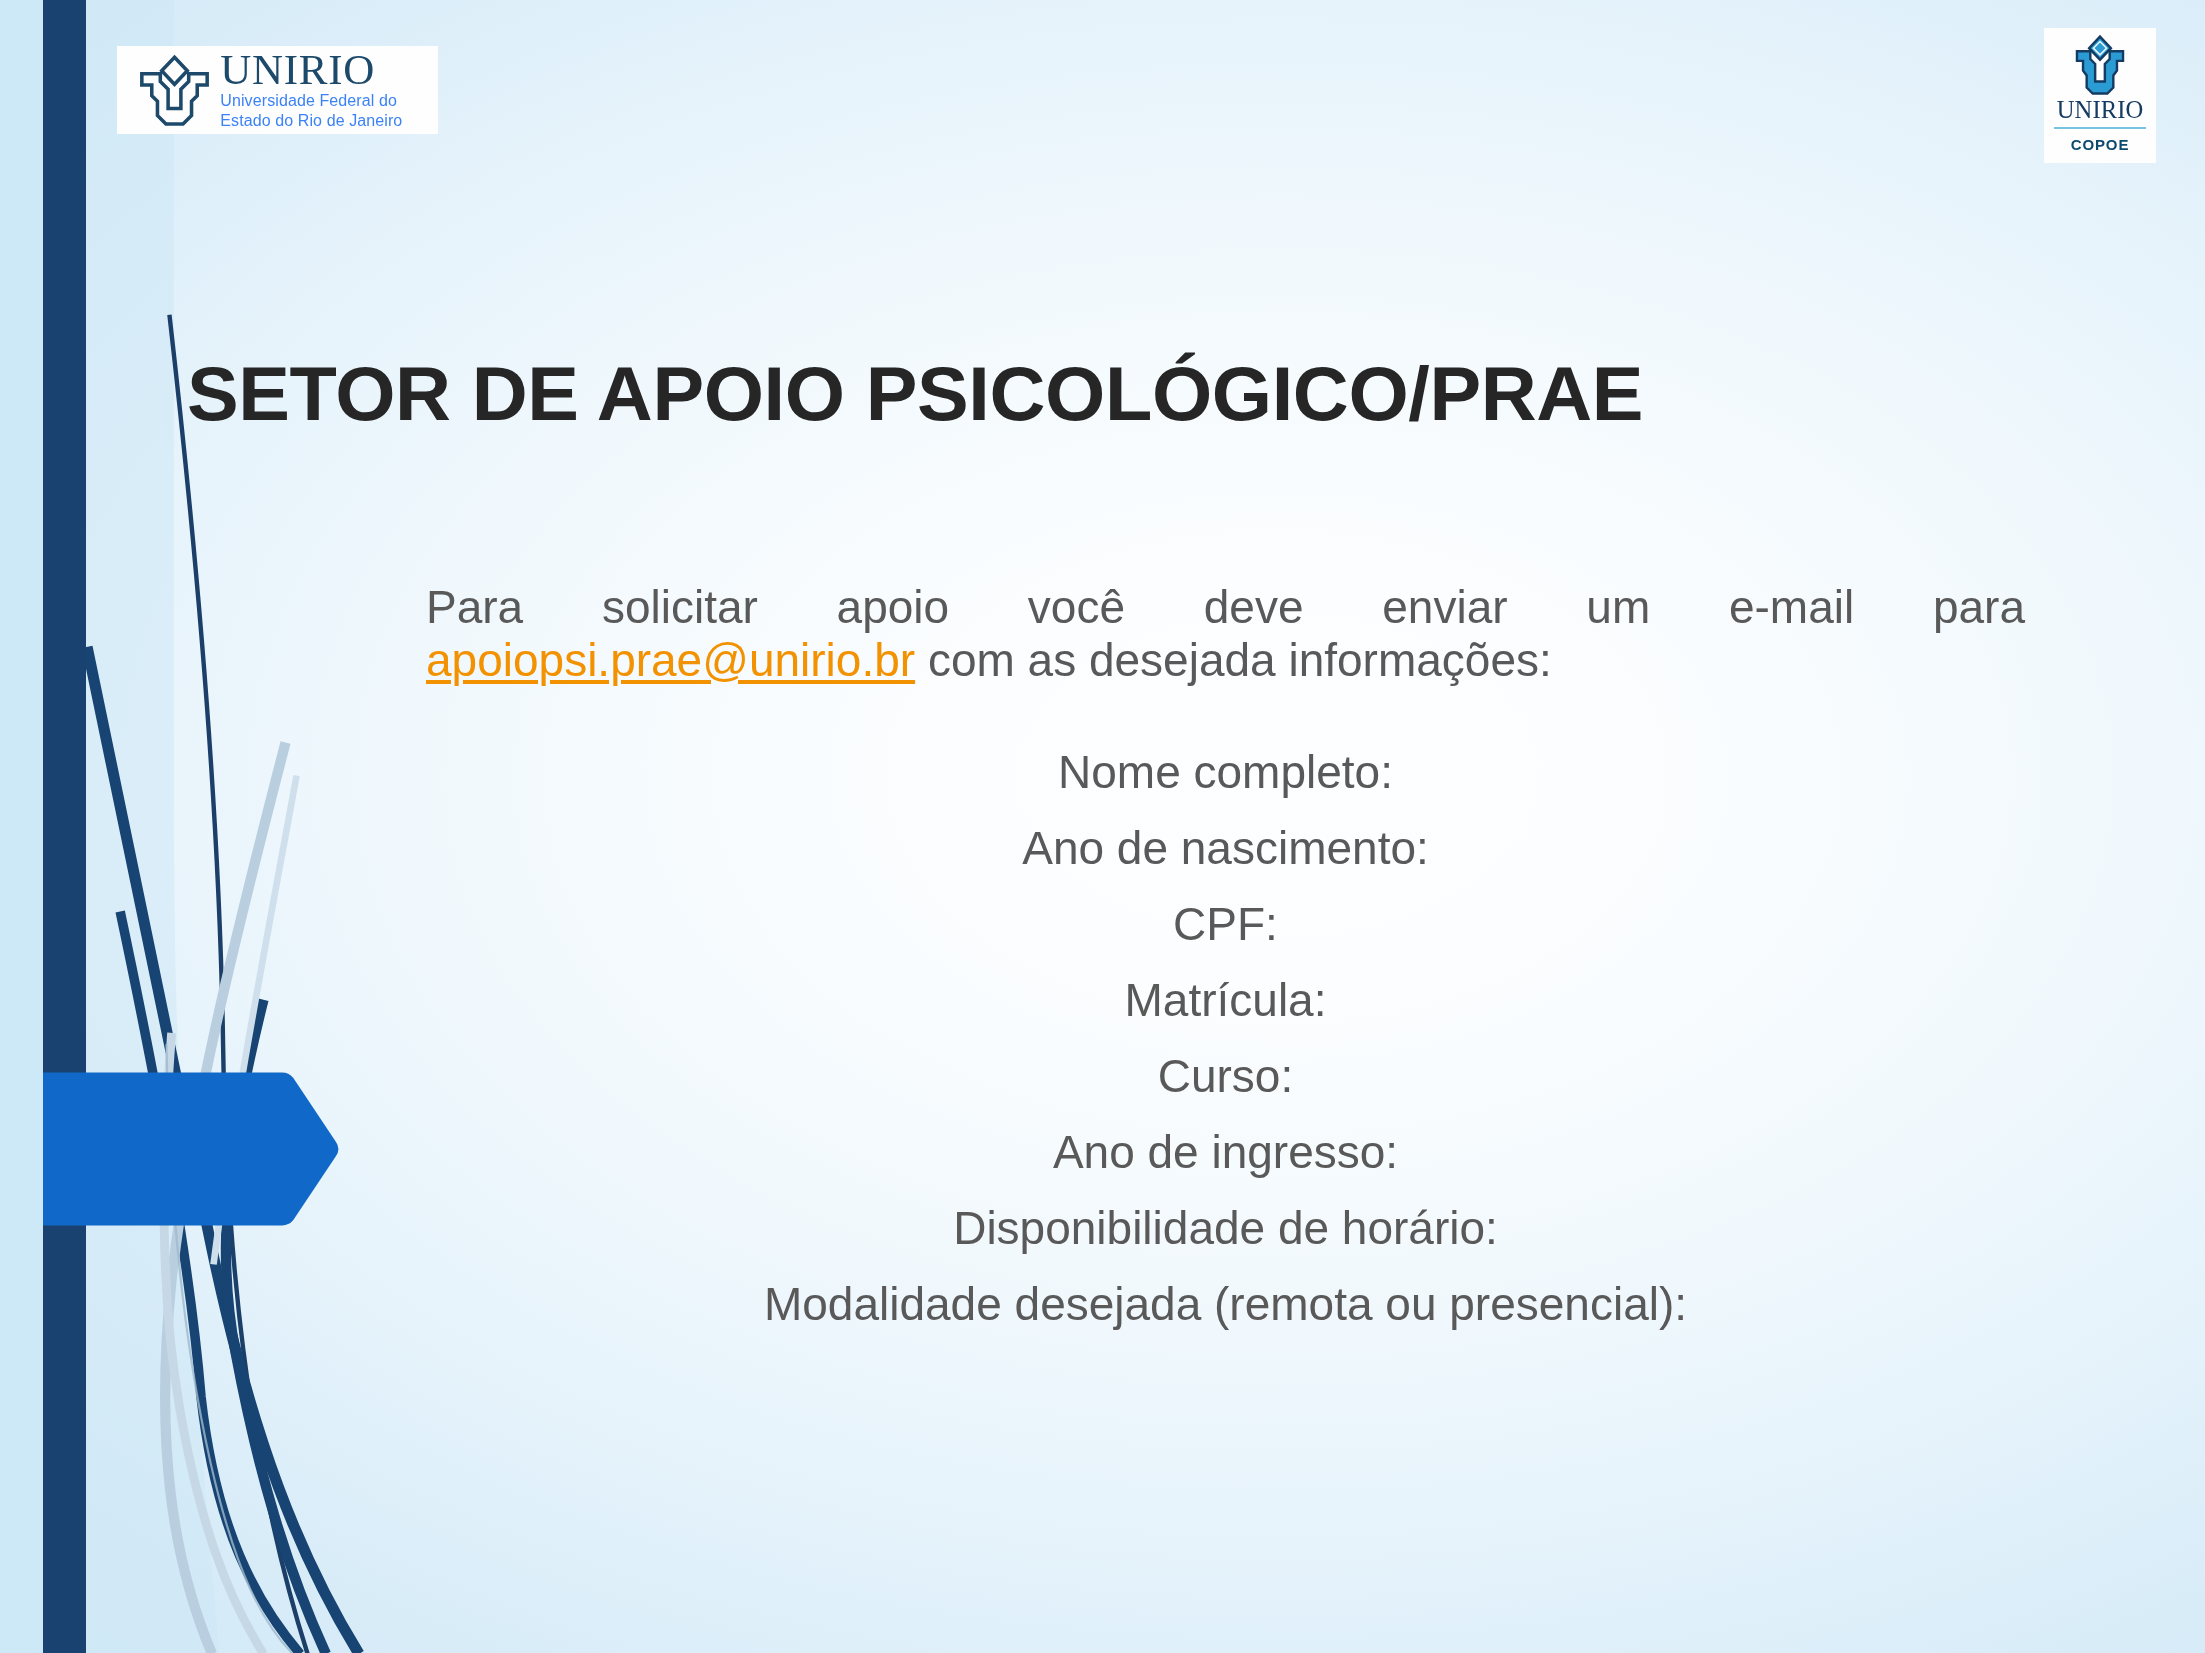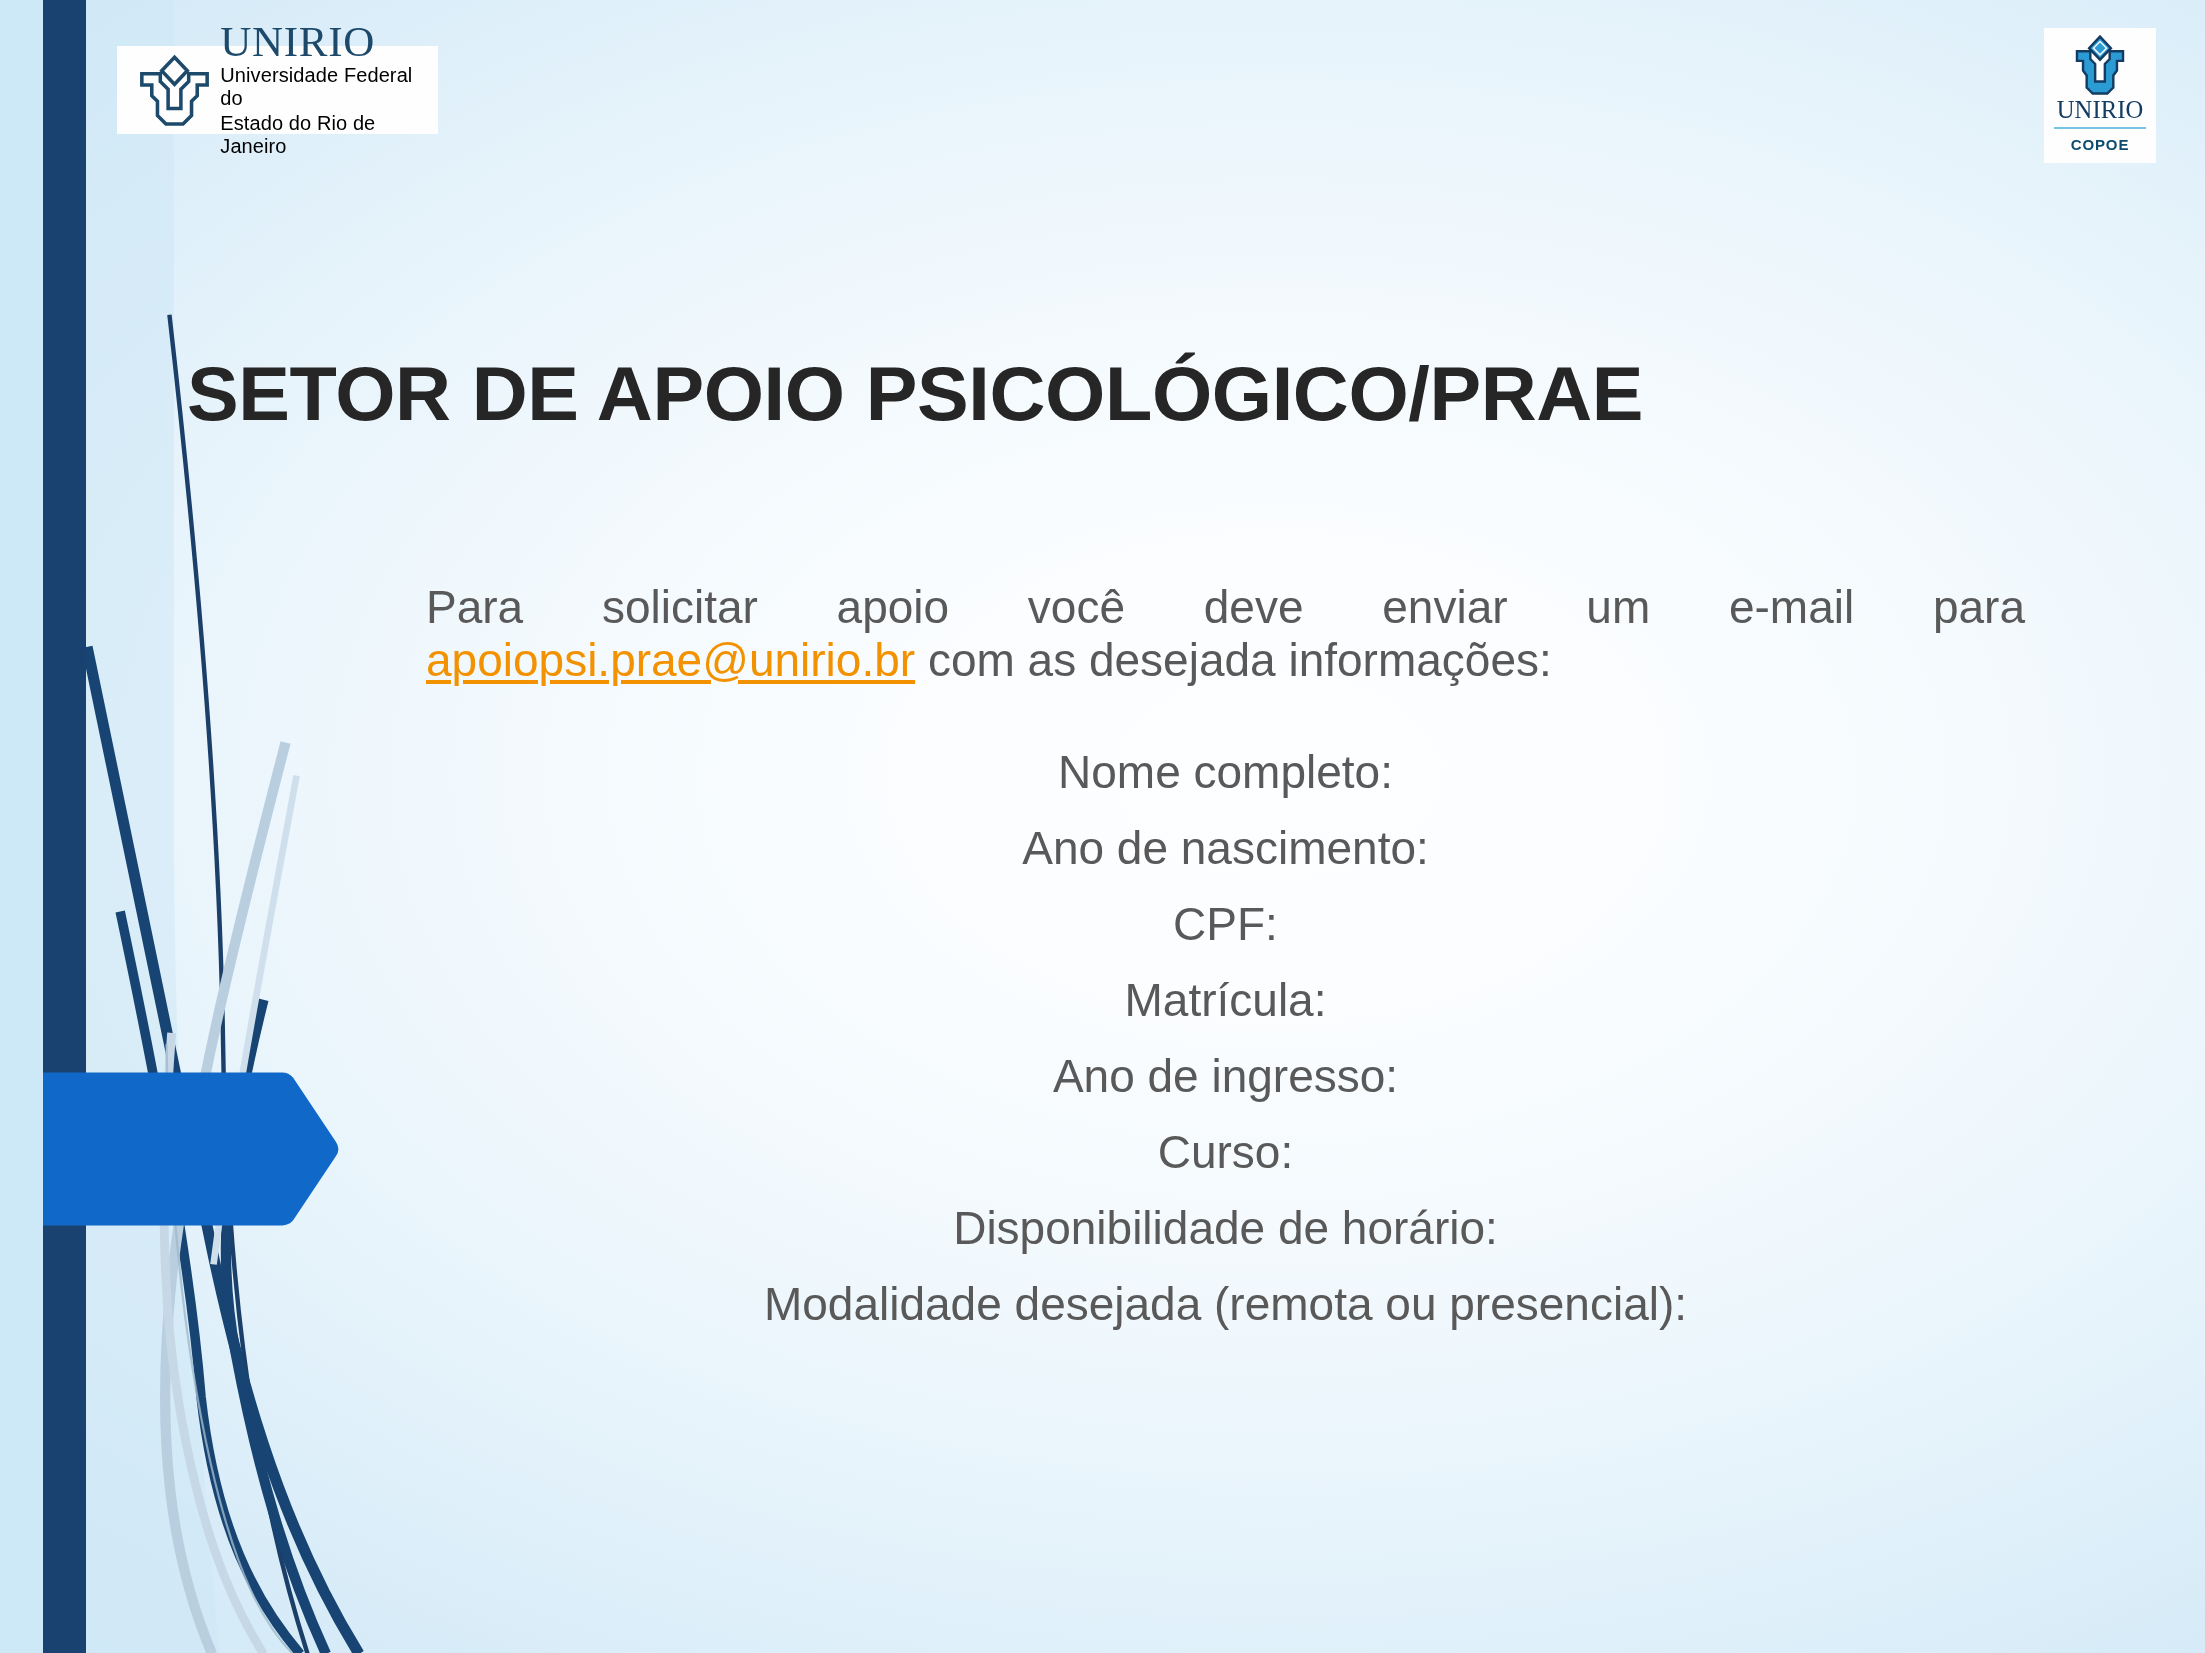--- a/index.html
+++ b/index.html
@@ -64,22 +64,22 @@
     margin-left:10.3px; display:flex; flex-direction:column;
     justify-content:center;
   }
   .logo-unirio .w-main{
     font-family:"Liberation Serif", serif;
     font-size:43px; line-height:0.95;
     letter-spacing:0.7px;
     color:#1d4a6b;
   }
   .logo-unirio .w-sub{
-    font-size:20px; line-height:1.16;
-    color:#000000;
+    font-size:16px; line-height:1.16;
+    color:#3b82f6;
     letter-spacing:0.1px;
     margin-top:1.5px;
   }
 
   .logo-copoe{
     position:absolute;
     left:2001px; top:28px;
     width:112px; height:135px;
     background:#fefefe;
     z-index:9;
@@ -223,21 +223,21 @@
 
   <div class="body-block">
 
     <p class="lead"><span>Para solicitar apoio você deve enviar um e-mail para</span> <span class="tail"><a class="email" href="#">apoiopsi.prae@unirio.br</a> <span>com as desejada informações:</span></span></p>
 
     <ul class="fields">
       <li>Nome completo:</li>
       <li>Ano de nascimento:</li>
       <li>CPF:</li>
       <li>Matrícula:</li>
+      <li>Curso:</li>
       <li>Ano de ingresso:</li>
-      <li>Curso:</li>
       <li>Disponibilidade de horário:</li>
       <li>Modalidade desejada (remota ou presencial):</li>
     </ul>
   </div>
 
 </div>
 
 
 </body></html>

